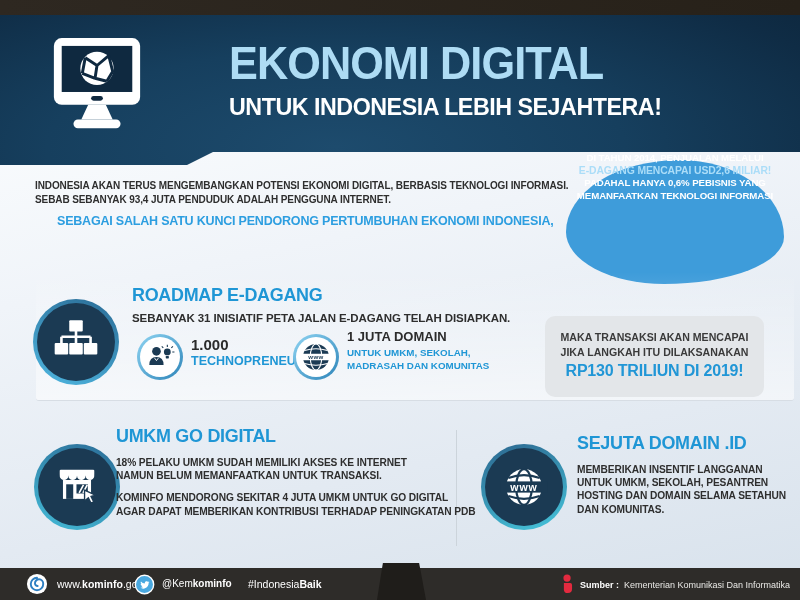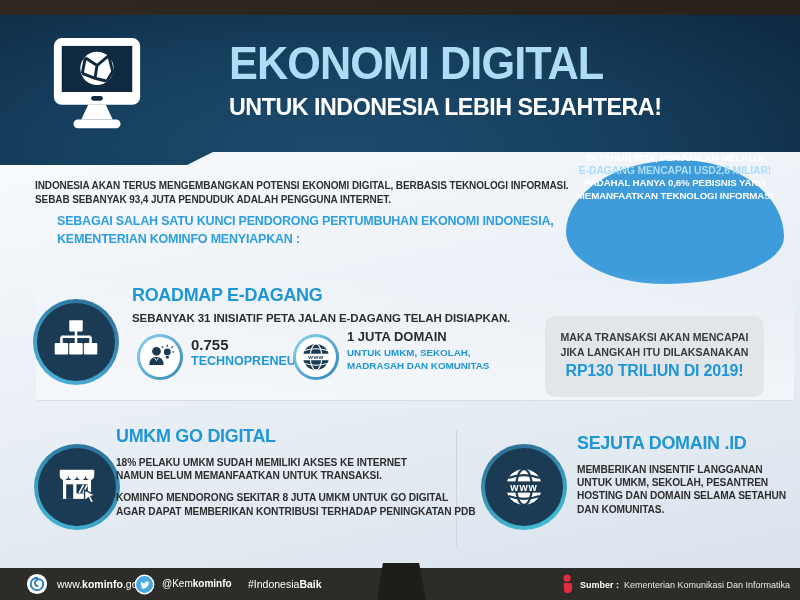--- a/index.html
+++ b/index.html
@@ -111,21 +111,20 @@
       <div class="sub-title">UNTUK INDONESIA LEBIH SEJAHTERA!</div>
     </div>
   </div>
 
   <div class="intro">
     <div>INDONESIA AKAN TERUS MENGEMBANGKAN POTENSI EKONOMI DIGITAL, BERBASIS TEKNOLOGI INFORMASI.</div>
     <div>SEBAB SEBANYAK 93,4 JUTA PENDUDUK ADALAH PENGGUNA INTERNET.</div>
   </div>
   <div class="intro-highlight">
     <div>SEBAGAI SALAH SATU KUNCI PENDORONG PERTUMBUHAN EKONOMI INDONESIA,</div>
-    <div>KEMENTERIAN KOMINFO MENYIAPKAN :</div>
   </div>
 
   <div class="bubble">
     <div class="bubble-inner">
       <div>DI TAHUN 2014, PENJUALAN MELALUI</div>
       <div class="lt">E-DAGANG MENCAPAI USD2,6 MILIAR!</div>
       <div>PADAHAL HANYA 0,6% PEBISNIS YANG</div>
       <div>MEMANFAATKAN TEKNOLOGI INFORMASI</div>
     </div>
   </div>
@@ -154,21 +153,21 @@
         <circle cx="37" cy="30" r="14" fill="#1b3a53"></circle>
         <path d="M14 74 q0-26 23-26 q23 0 23 26 z" fill="#1b3a53"></path>
         <path d="M31 52 l6 8 6-8" stroke="#ffffff" stroke-width="3" fill="none"></path>
         <circle cx="72" cy="32" r="11" fill="#1b3a53"></circle>
         <rect x="67" y="45" width="10" height="8" rx="2" fill="#1b3a53"></rect>
         <path d="M72 16 v-7 M88 32 h7 M59 19 l-5-5 M85 19 l5-5" stroke="#1b3a53" stroke-width="3.5"></path>
       </svg>
     </div>
   </div>
   <div class="stat-text stat1-text">
-    <div class="stat-value">0.755</div>
+    <div class="stat-value">1.000</div>
     <div class="stat-label">TECHNOPRENEUR</div>
   </div>
 
   <div class="small-circle stat2-circle">
     <div class="inner">
       <svg width="36" height="36" viewBox="0 0 100 100">
         <circle cx="50" cy="50" r="36" fill="#1b3a53"></circle>
         <ellipse cx="50" cy="50" rx="16" ry="36" fill="none" stroke="#ffffff" stroke-width="3"></ellipse>
         <path d="M18 32 Q50 22 82 32 M18 68 Q50 78 82 68" stroke="#ffffff" stroke-width="3" fill="none"></path>
         <rect x="12" y="41" width="76" height="18" fill="#ffffff"></rect>
@@ -208,21 +207,21 @@
       </svg>
     </div>
   </div>
   <div class="umkm-text">
     <div class="sec-title">UMKM GO DIGITAL</div>
     <div class="body-lines">
       <div>18% PELAKU UMKM SUDAH MEMILIKI AKSES KE INTERNET</div>
       <div>NAMUN BELUM MEMANFAATKAN UNTUK TRANSAKSI.</div>
     </div>
     <div class="body-lines">
-      <div>KOMINFO MENDORONG SEKITAR 8 JUTA UMKM UNTUK GO DIGITAL</div>
+      <div>KOMINFO MENDORONG SEKITAR 4 JUTA UMKM UNTUK GO DIGITAL</div>
       <div>AGAR DAPAT MEMBERIKAN KONTRIBUSI TERHADAP PENINGKATAN PDB</div>
     </div>
   </div>
 
   <div class="big-circle ring-c" style="left:481px; top:444px;">
     <div class="inner">
       <svg width="56" height="56" viewBox="0 0 100 100">
         <circle cx="50" cy="50" r="32" fill="#ffffff"></circle>
         <ellipse cx="50" cy="50" rx="14" ry="32" fill="none" stroke="#1b3a53" stroke-width="4"></ellipse>
         <path d="M22 34 Q50 24 78 34 M22 66 Q50 76 78 66" stroke="#1b3a53" stroke-width="4" fill="none"></path>

